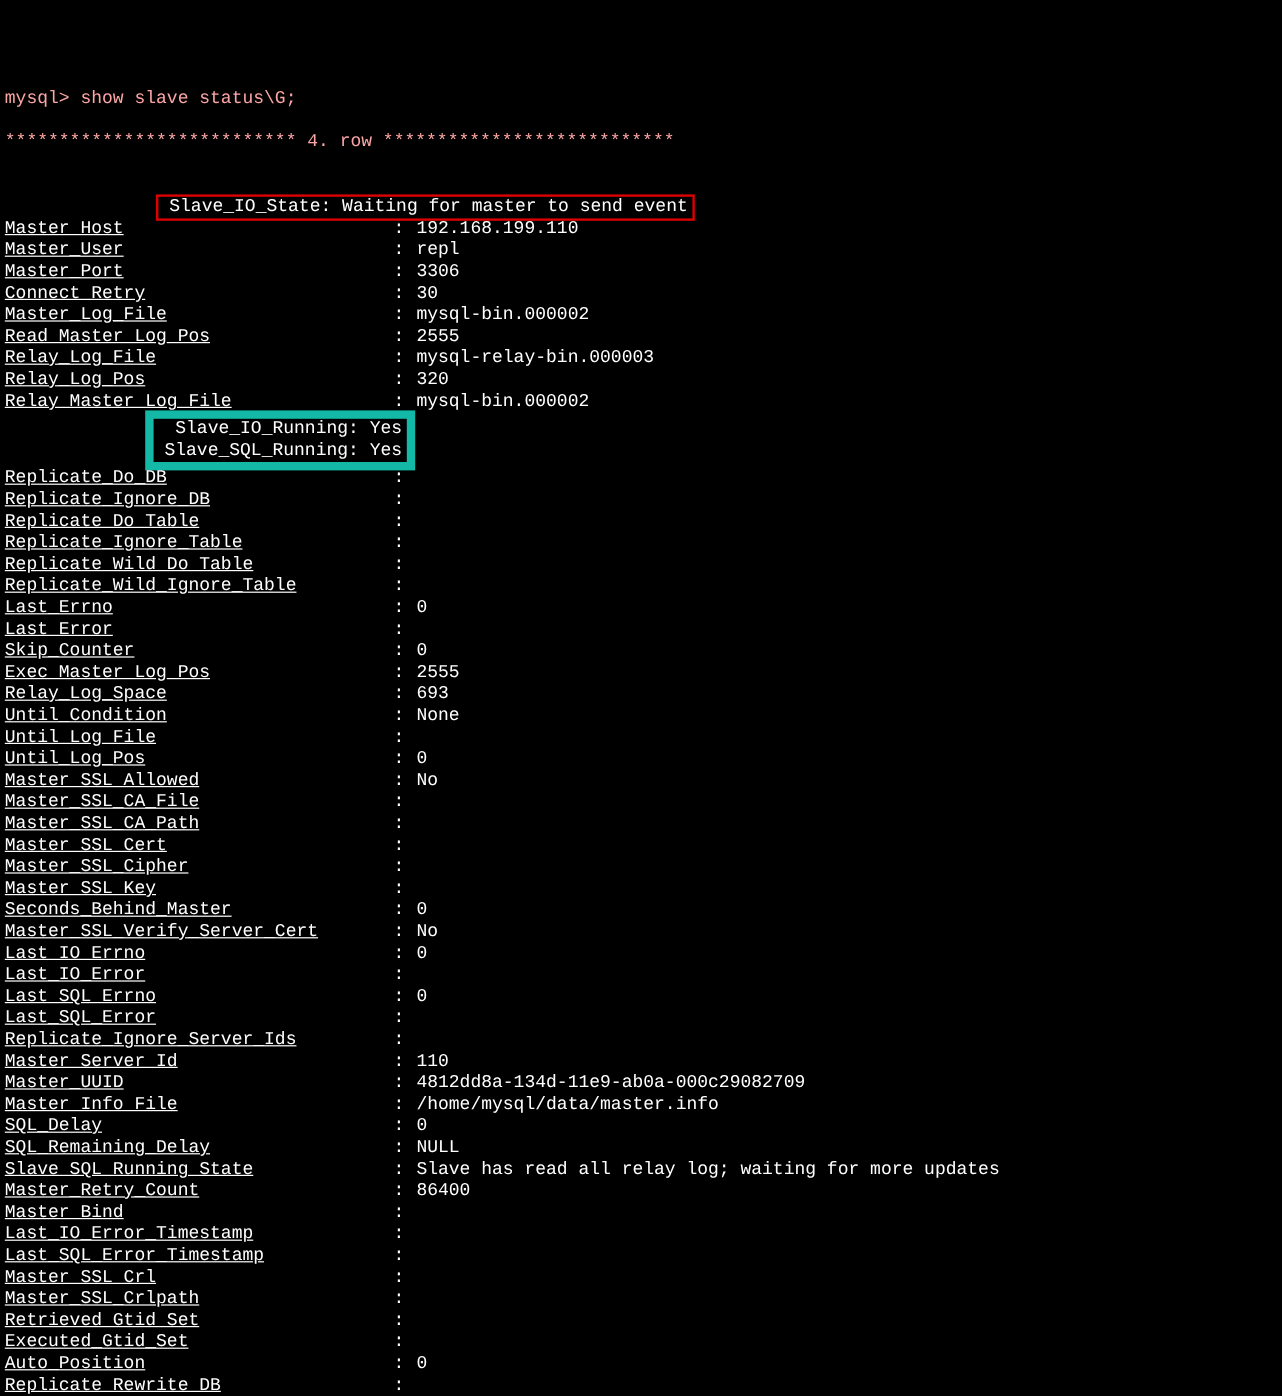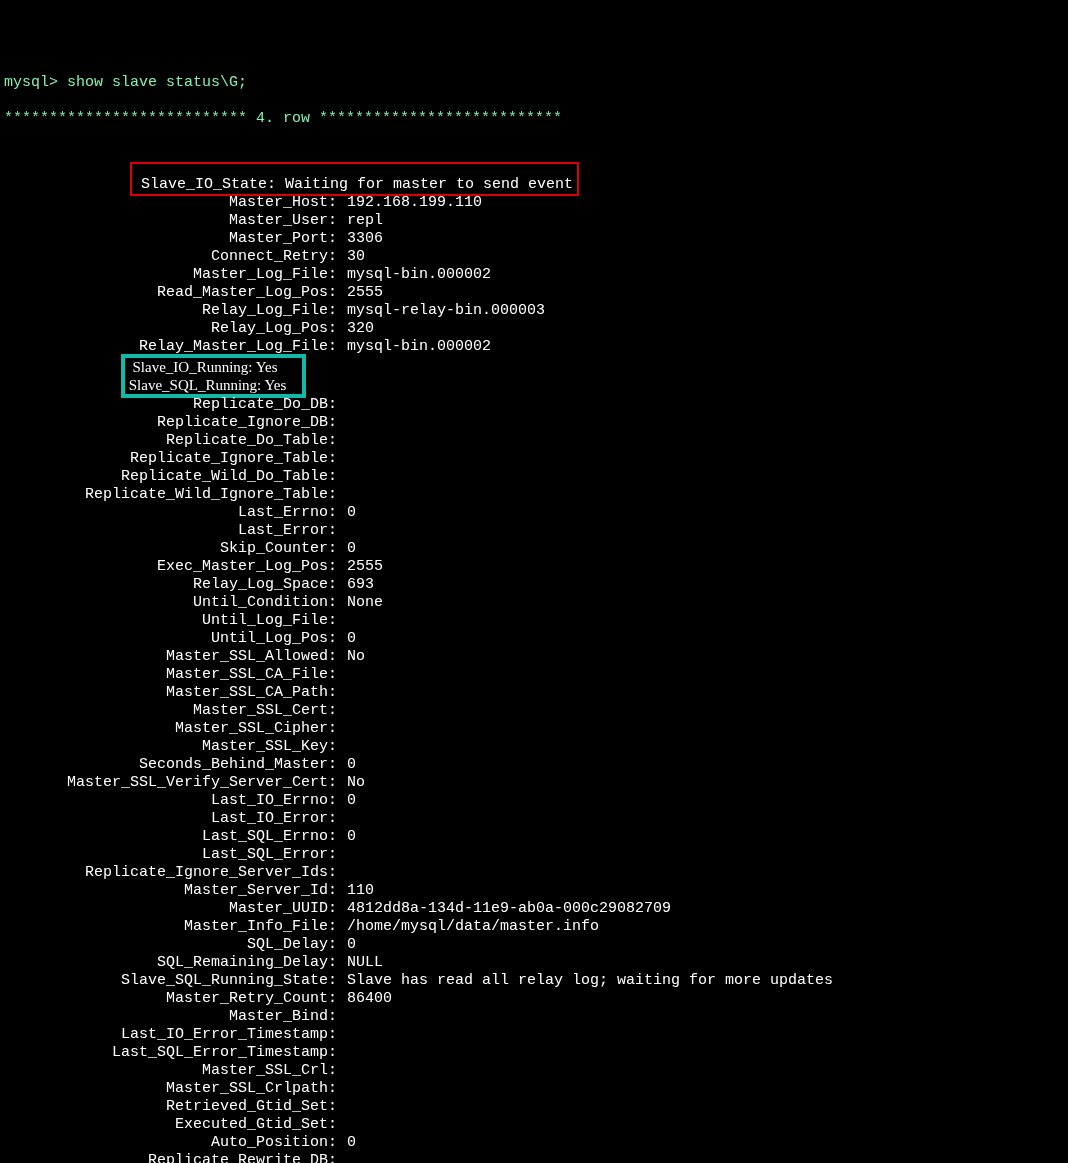--- a/index.html
+++ b/index.html
@@ -6,38 +6,37 @@
     body {
       background:#000;
       color:#fff;
       font-family:"Consolas","Courier New",monospace;
       font-size:15px;
       line-height:18px;
       padding:2px 4px;
       width:1068px;
       white-space:pre;
     }
-    .prompt { color:#86efac; }
+    .prompt { color:#fca5a5; }
     .row { display:block; }
-    .k { display:inline-block; width:324px; text-align:right; }
+    .k { display:inline-block; width:324px; text-align:left;text-decoration:underline; }
     .colon { display:inline-block; width:10px; text-align:left; }
     .v { display:inline-block; text-align:right; }
     .hl-row {
       border:2px solid #d00;
-      padding:12px 4px 0 0;
+      padding:0 4px 0 0;
       margin:-2px 0;
       display:inline-block;
       text-align:right;
     }
     .hl-block {
-      border:4px solid #14b8a6;
+      border:7px solid #14b8a6;
       display:inline-block;
-      padding:0 16px 0 0;
+      padding:0 4px 0 0;
       margin:-2px 0;
-      font-family:Liberation Serif, serif;
     }
   </style>
 </head>
 <body>
 
 
 
 <div class="prompt"><span>mysql&gt; show slave status\G;</span></div>
 <div class="prompt"><span>*************************** 4. row ***************************</span></div>
 

